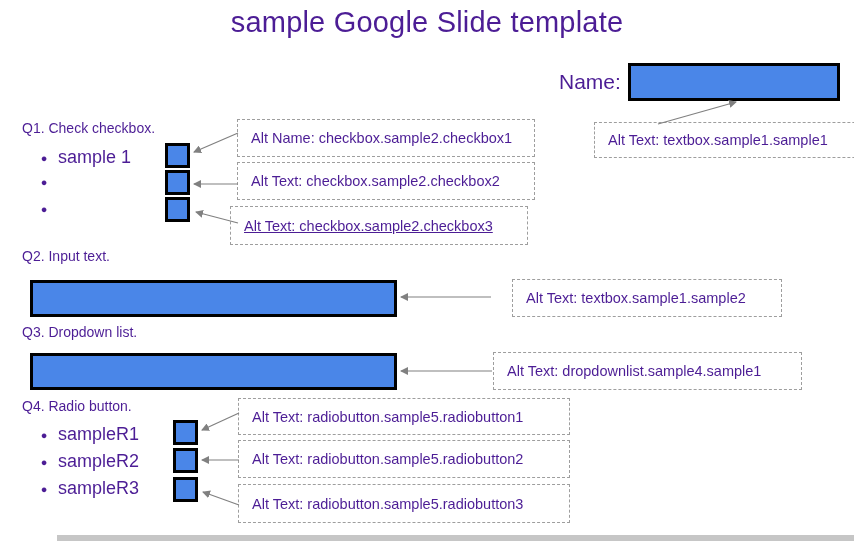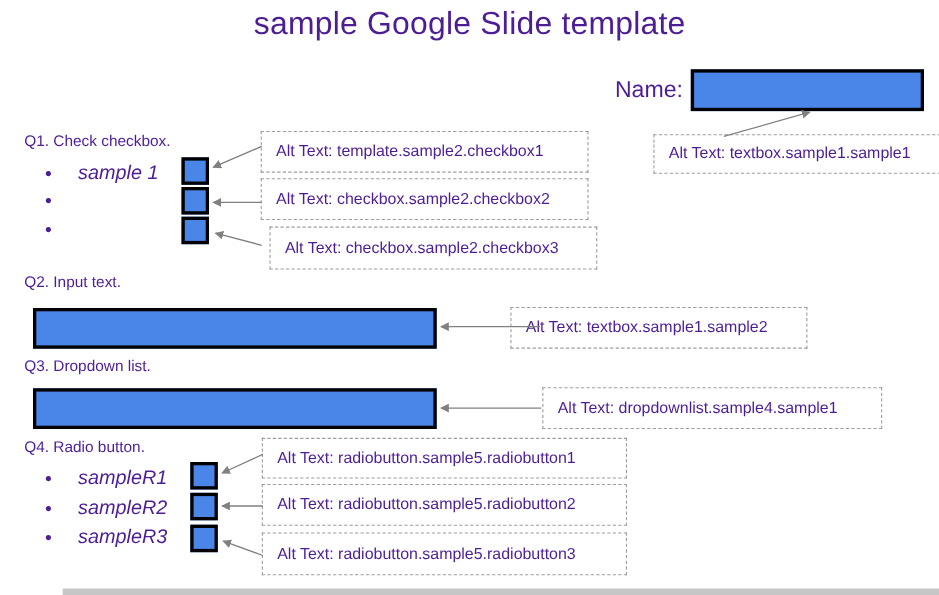--- a/index.html
+++ b/index.html
@@ -8,21 +8,21 @@
     font-family:"Liberation Sans",sans-serif;color:#4c1d95;overflow:hidden;
   }
   .title{
     position:absolute;top:6px;left:0;width:100%;text-align:center;
     font-size:29px;font-weight:400;letter-spacing:0.2px;
   }
   .heading{position:absolute;font-size:14px;}
   .label-text{font-size:18px;}
   .bullet-row{position:absolute;left:30px;display:flex;align-items:center;}
   .bullet{width:28px;text-align:center;font-size:11px;line-height:18px;flex:0 0 28px;}
-  .bullet-label{display:inline-block;width:106px;margin-left:13px;font-style:italic;}
+  .bullet-label{display:inline-block;width:106px;margin-left:0;}
   .blue-box{
     position:absolute;background:#4a86e8;border:3px solid #000;box-sizing:border-box;
   }
   .small-square{width:25px;height:25px;}
   .alt-box{
     position:absolute;border:1px dashed #9e9e9e;background:#fff;box-sizing:border-box;
     display:flex;align-items:center;padding-left:13px;font-size:14.5px;white-space:nowrap;
   }
   .arrow-layer{position:absolute;left:0;top:0;width:854px;height:541px;pointer-events:none;}
   .arrow-layer line{stroke:#808080;stroke-width:1.2;}
@@ -54,32 +54,32 @@
   </div>
   <div class="bullet-row label-text" style="top:200px;">
     <span class="bullet">●</span>
   </div>
 
   <div class="blue-box small-square" style="left:165px;top:143px;"></div>
   <div class="blue-box small-square" style="left:165px;top:170px;"></div>
   <div class="blue-box small-square" style="left:165px;top:197px;"></div>
 
   <div class="alt-box" style="left:237px;top:119px;width:298px;height:38px;">
-    <span>Alt Text: template.sample2.checkbox1</span>
+    <span>Alt Name: checkbox.sample2.checkbox1</span>
   </div>
   <div class="alt-box" style="left:237px;top:162px;width:298px;height:38px;">
     <span>Alt Text: checkbox.sample2.checkbox2</span>
   </div>
-  <div class="alt-box" style="left:245px;top:206px;width:298px;height:39px;">
+  <div class="alt-box" style="left:230px;top:206px;width:298px;height:39px;text-decoration:underline;">
     <span>Alt Text: checkbox.sample2.checkbox3</span>
   </div>
 
   <div class="heading" style="left:22px;top:248px;">Q2. Input text.</div>
   <div class="blue-box" style="left:30px;top:280px;width:367px;height:37px;"></div>
-  <div class="alt-box" style="left:464px;top:279px;width:270px;height:38px;text-align:right;">
+  <div class="alt-box" style="left:512px;top:279px;width:270px;height:38px;text-align:right;">
     <span>Alt Text: textbox.sample1.sample2</span>
   </div>
 
   <div class="heading" style="left:22px;top:324px;">Q3. Dropdown list.</div>
   <div class="blue-box" style="left:30px;top:353px;width:367px;height:37px;"></div>
   <div class="alt-box" style="left:493px;top:352px;width:309px;height:38px;">
     <span>Alt Text: dropdownlist.sample4.sample1</span>
   </div>
 
   <div class="heading" style="left:22px;top:398px;">Q4. Radio button.</div>

